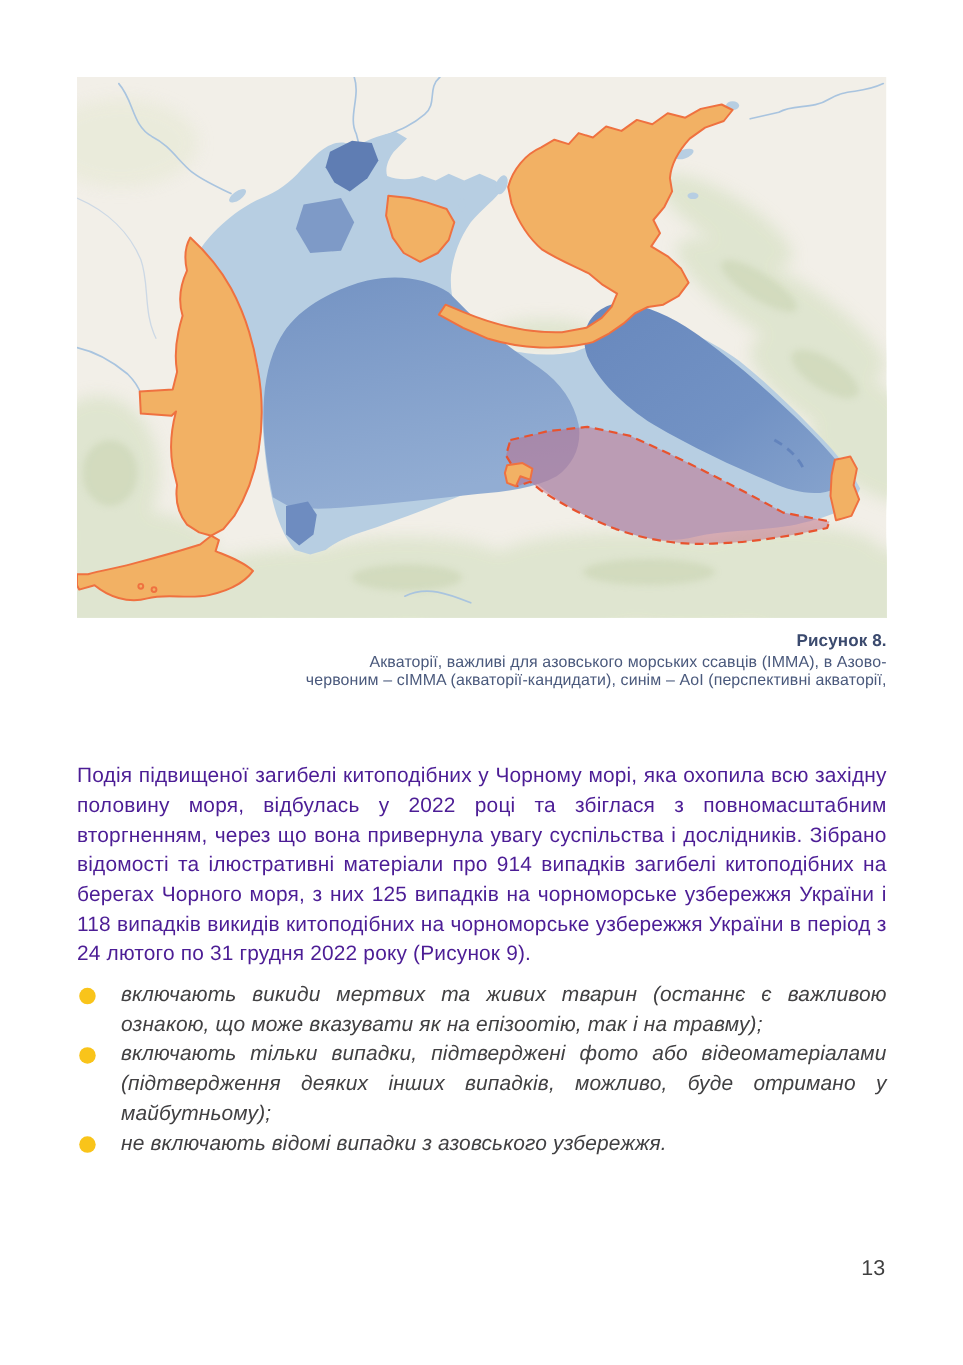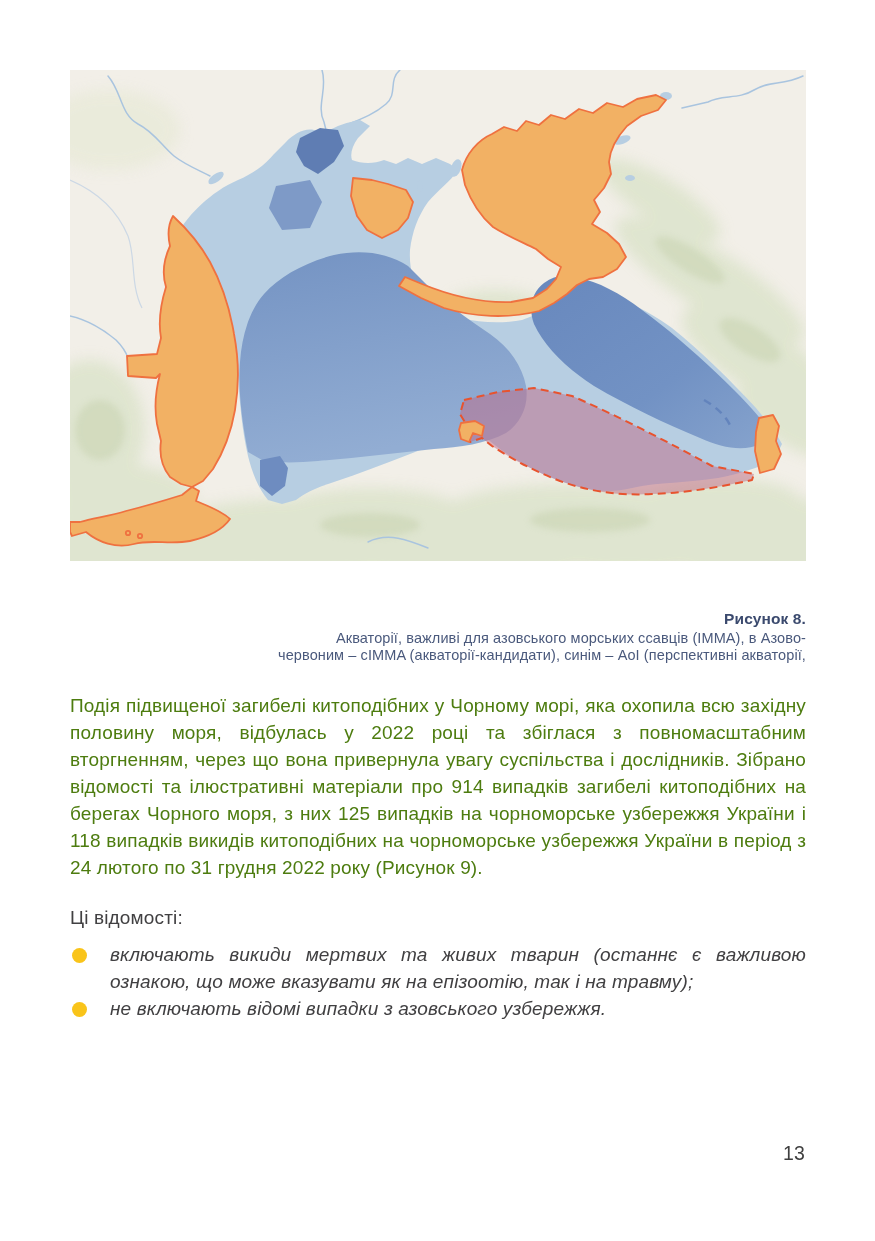--- a/index.html
+++ b/index.html
@@ -15,27 +15,27 @@
   .aoi-mid{fill:var(--aoi_mid,#7e9ac7);}
   .aoi-mid2{fill:var(--aoi_mid2,#6e8cc0);}
   .imma path, .imma circle{fill:var(--imma_fill,#f2b164);stroke:var(--imma_stroke,#ef7140);stroke-width:1.8;stroke-linejoin:round;}
   .cimma{fill:var(--cimma_fill,#c06a85);fill-opacity:.5;stroke:var(--cimma_stroke,#e8532e);stroke-width:2;stroke-dasharray:8 5;stroke-linejoin:round;}
   .river{stroke:var(--river,#a9c4df);stroke-width:1.5;fill:none;stroke-linecap:round;}
   .border-line{stroke:#ccd8e5;stroke-width:1.2;fill:none;}
   .lake{fill:var(--sea,#b7cee2);}
 
   .caption{
     position:absolute;left:70px;top:574px;width:736px;text-align:right;
-    color:#4a597c;font-size:14.5px;line-height:17.5px;letter-spacing:.1px;margin-top:36px;
+    color:#4a597c;font-size:14.5px;line-height:17.5px;letter-spacing:.1px;
   }
   .caption .cap-title{font-weight:bold;font-size:15.5px;color:#3b4a6e;margin-bottom:2px;}
 
   .content{position:absolute;left:70px;top:692px;width:736px;}
   .body-par{
-    margin:0;text-align:justify;font-size:19px;line-height:27px;letter-spacing:.15px;color:#4d7c0f;
+    margin:0;text-align:justify;font-size:19px;line-height:27px;letter-spacing:.15px;color:#4c1d95;
   }
   .list-intro{margin:23px 0 0 0;font-size:19px;line-height:27px;letter-spacing:.15px;color:#414042;}
   .bullet-list{margin-top:10px;}
   .bullet-row{display:flex;align-items:flex-start;font-style:italic;}
   .bullet-dot{
     flex:0 0 15px;width:15px;height:15px;border-radius:50%;
     background:var(--bullet,#f9c41a);margin:7px 0 0 2px;
   }
   .bullet-text{
     flex:1;margin-left:23px;text-align:justify;font-size:19px;line-height:27px;letter-spacing:.15px;color:#414042;
@@ -254,28 +254,31 @@
   </div>
 
   <div class="caption">
     <div class="cap-title">Рисунок 8.</div>
     <div>Акваторії, важливі для азовського морських ссавців (IMMA), в Азово-</div>
     <div>червоним – cIMMA (акваторії-кандидати), синім – AoI (перспективні акваторії,</div>
   </div>
 
   <div class="content">
     <p class="body-par">Подія підвищеної загибелі китоподібних у Чорному морі, яка охопила всю західну половину моря, відбулась у 2022 році та збіглася з повномасштабним вторгненням, через що вона привернула увагу суспільства і дослідників. Зібрано відомості та ілюстративні матеріали про 914 випадків загибелі китоподібних на берегах Чорного моря, з них 125 випадків на чорноморське узбережжя України і 118 випадків викидів китоподібних на чорноморське узбережжя України в період з 24 лютого по 31 грудня 2022 року (Рисунок 9).</p>
-    <p class="list-intro">Ці відомості:</p>
 
     <div class="bullet-list">
       <div class="bullet-row">
         <span class="bullet-dot"></span>
         <span class="bullet-text">включають викиди мертвих та живих тварин (останнє є важливою ознакою, що може вказувати як на епізоотію, так і на травму);</span>
       </div>
       <div class="bullet-row">
         <span class="bullet-dot"></span>
+        <span class="bullet-text">включають тільки випадки, підтверджені фото або відеоматеріалами (підтвердження деяких інших випадків, можливо, буде отримано у майбутньому);</span>
+      </div>
+      <div class="bullet-row">
+        <span class="bullet-dot"></span>
         <span class="bullet-text">не включають відомі випадки з азовського узбережжя.</span>
       </div>
     </div>
   </div>
 
   <div class="page-number">13</div>
 </div>
 
 </body></html>

